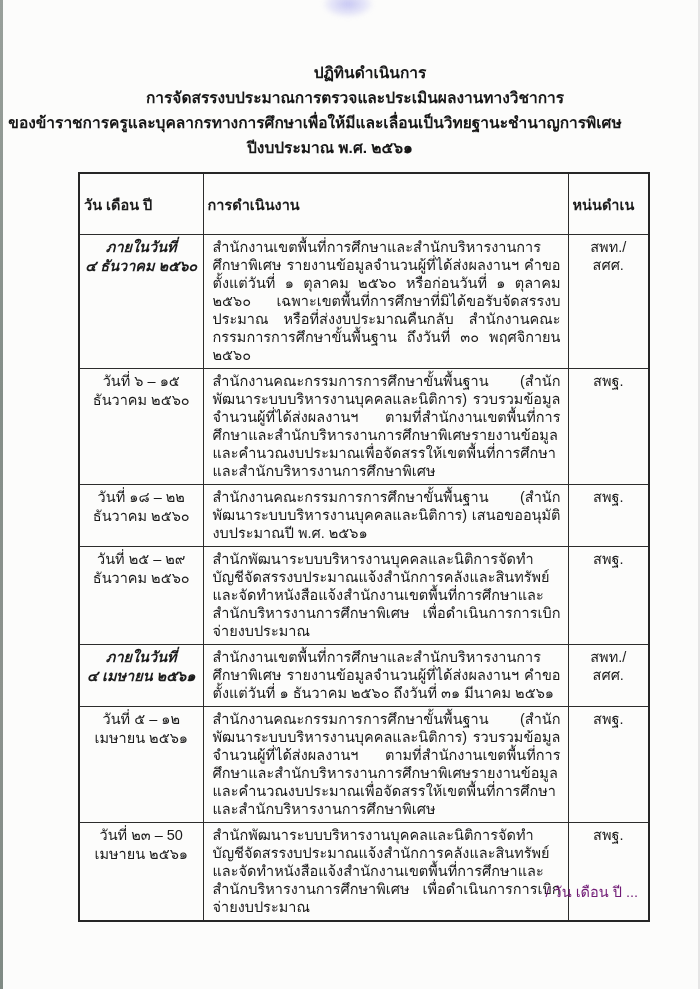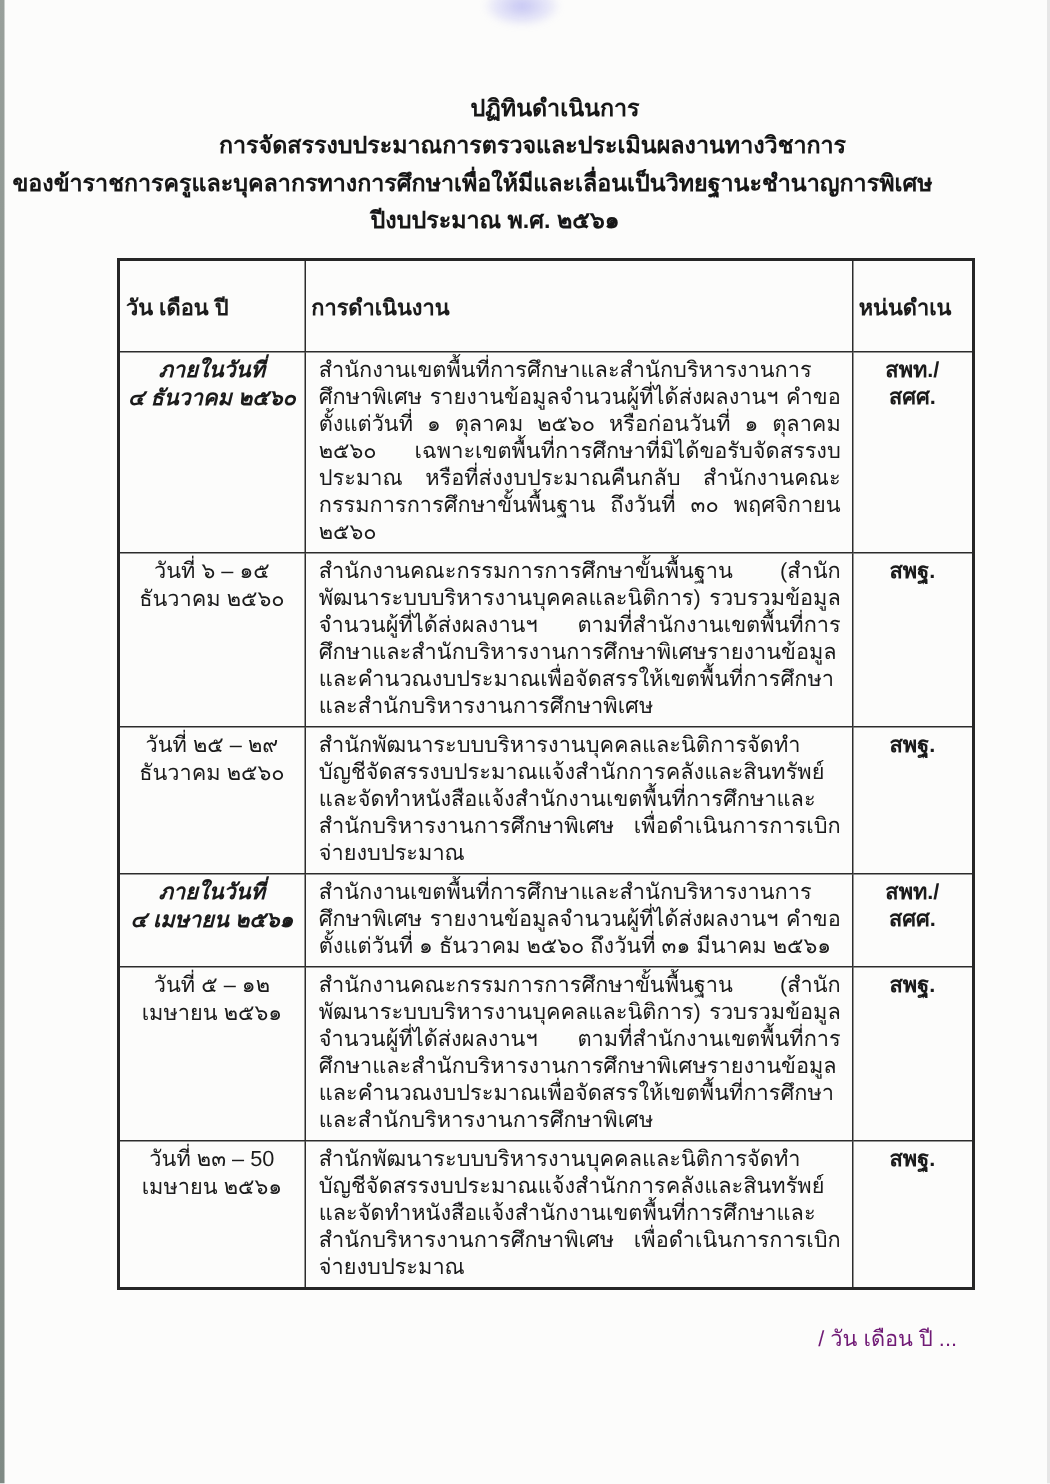--- a/index.html
+++ b/index.html
@@ -75,21 +75,20 @@
     text-align: justify;
     vertical-align: top;
     padding: 3px 7px 4px 9px;
     line-height: 18px;
   }
   td.c-unit {
     text-align: center;
     vertical-align: top;
     padding: 3px 14px 4px;
     line-height: 18px;
-    font-weight: bold;
   }
   .page-footer {
     position: absolute; top: 880px; left: 78px; width: 570px;
     text-align: right;
     padding-right: 10px;
     box-sizing: border-box;
     font-size: 14.5px;
     color: #701a75;
   }
 </style>
@@ -132,20 +131,28 @@
       <tr>
         <td class="c-date">
           <div>วันที่ ๖ – ๑๕</div>
           <div>ธันวาคม ๒๕๖๐</div>
         </td>
         <td class="c-task">สำนักงานคณะกรรมการการศึกษาขั้นพื้นฐาน (สำนักพัฒนาระบบบริหารงานบุคคลและนิติการ) รวบรวมข้อมูลจำนวนผู้ที่ได้ส่งผลงานฯ ตามที่สำนักงานเขตพื้นที่การศึกษาและสำนักบริหารงานการศึกษาพิเศษรายงานข้อมูลและคำนวณงบประมาณเพื่อจัดสรรให้เขตพื้นที่การศึกษาและสำนักบริหารงานการศึกษาพิเศษ</td>
         <td class="c-unit">สพฐ.</td>
       </tr>
       <tr>
         <td class="c-date">
+          <div>วันที่ ๑๘ – ๒๒</div>
+          <div>ธันวาคม ๒๕๖๐</div>
+        </td>
+        <td class="c-task">สำนักงานคณะกรรมการการศึกษาขั้นพื้นฐาน (สำนักพัฒนาระบบบริหารงานบุคคลและนิติการ) เสนอขออนุมัติงบประมาณปี พ.ศ. ๒๕๖๑</td>
+        <td class="c-unit">สพฐ.</td>
+      </tr>
+      <tr>
+        <td class="c-date">
           <div>วันที่ ๒๕ – ๒๙</div>
           <div>ธันวาคม ๒๕๖๐</div>
         </td>
         <td class="c-task">สำนักพัฒนาระบบบริหารงานบุคคลและนิติการจัดทำบัญชีจัดสรรงบประมาณแจ้งสำนักการคลังและสินทรัพย์ และจัดทำหนังสือแจ้งสำนักงานเขตพื้นที่การศึกษาและสำนักบริหารงานการศึกษาพิเศษ เพื่อดำเนินการการเบิกจ่ายงบประมาณ</td>
         <td class="c-unit">สพฐ.</td>
       </tr>
       <tr>
         <td class="c-date em">
           <div>ภายในวันที่</div>
           <div>๔ เมษายน ๒๕๖๑</div>

